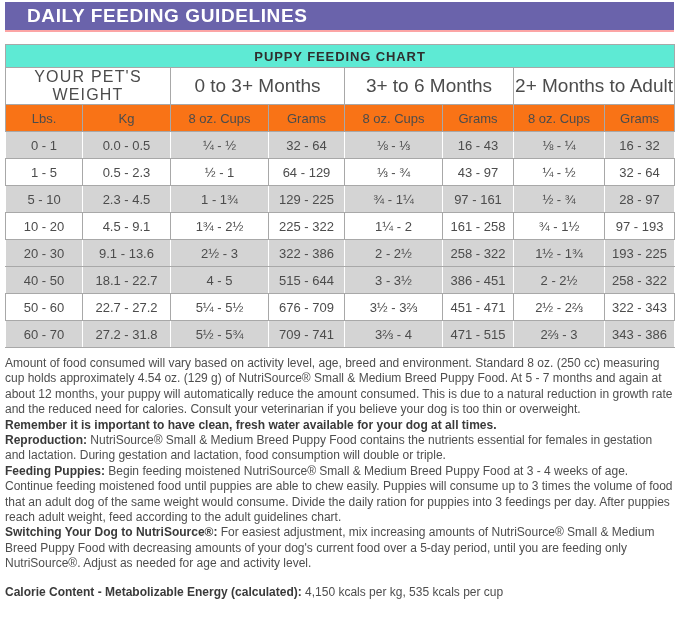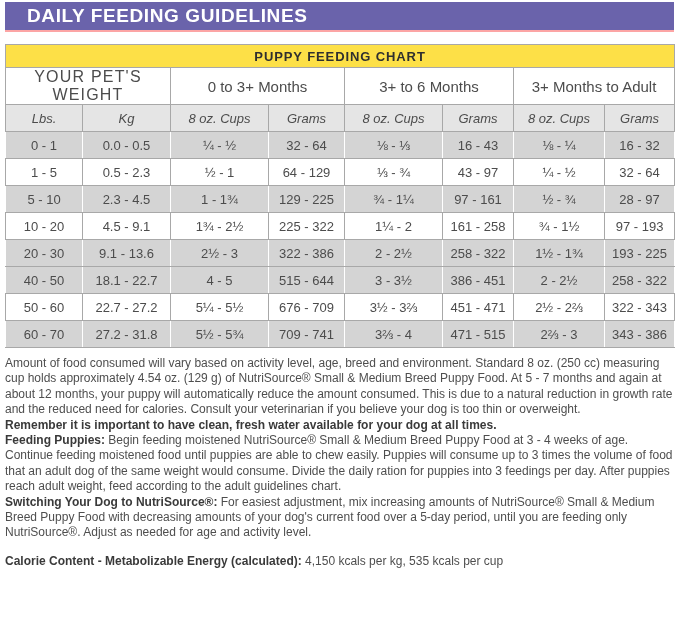--- a/index.html
+++ b/index.html
@@ -33,30 +33,30 @@
   }
   table.feeding td {
     border: 1px solid #a8a8a8;
     text-align: center;
     vertical-align: middle;
     padding: 0;
     color: #4c4c4c;
     font-size: 13px;
   }
   tr.band td {
-    background: #fde047;
+    background: #5eead4;
     font-weight: bold;
     font-size: 13px;
     letter-spacing: 0.9px;
     color: #2f2f2f;
     height: 22px;
   }
-  tr.grp td { height: 33px; font-size: 15px; background: #ffffff; }
+  tr.grp td { height: 33px; font-size: 19px; background: #ffffff; }
   tr.grp td.weight-hdr { font-size: 16px; letter-spacing: 1.2px; margin-top: 18px; }
-  tr.sub td { height: 26px; background: #e5e5e5; font-style: italic; }
+  tr.sub td { height: 26px; background: #f97316; }
   tr.data td { height: 26px; background: #ffffff; }
   tr.data.alt td {
     background: #d4d4d4;
     border-left-color: #ffffff;
     border-right-color: #ffffff;
   }
   .notes {
     margin: 8px 5px 0 5px;
     font-size: 12px;
     line-height: 15.4px;
@@ -86,21 +86,21 @@
       <col style="width:70px">
   </colgroup>
   <tbody>
     <tr class="band">
       <td colspan="8">PUPPY FEEDING CHART</td>
     </tr>
     <tr class="grp">
       <td colspan="2" class="weight-hdr">YOUR PET'S WEIGHT</td>
       <td colspan="2">0 to 3+ Months</td>
       <td colspan="2">3+ to 6 Months</td>
-      <td colspan="2">3+ Months to Adult</td>
+      <td colspan="2">2+ Months to Adult</td>
     </tr>
     <tr class="sub">
       <td>Lbs.</td>
       <td>Kg</td>
       <td>8 oz. Cups</td>
       <td>Grams</td>
       <td>8 oz. Cups</td>
       <td>Grams</td>
       <td>8 oz. Cups</td>
       <td>Grams</td>
@@ -184,16 +184,17 @@
       <td>471 - 515</td>
       <td>2⅔ - 3</td>
       <td>343 - 386</td>
     </tr>
   </tbody>
 </table>
 
 <div class="notes">
   <p>Amount of food consumed will vary based on activity level, age, breed and environment. Standard 8 oz. (250 cc) measuring cup holds approximately 4.54 oz. (129 g) of NutriSource® Small &amp; Medium Breed Puppy Food. At 5 - 7 months and again at about 12 months, your puppy will automatically reduce the amount consumed. This is due to a natural reduction in growth rate and the reduced need for calories. Consult your veterinarian if you believe your dog is too thin or overweight.</p>
   <p class="bold-line">Remember it is important to have clean, fresh water available for your dog at all times.</p>
+  <p><strong>Reproduction:</strong><span> NutriSource® Small &amp; Medium Breed Puppy Food contains the nutrients essential for females in gestation and lactation. During gestation and lactation, food consumption will double or triple.</span></p>
   <p><strong>Feeding Puppies:</strong><span> Begin feeding moistened NutriSource® Small &amp; Medium Breed Puppy Food at 3 - 4 weeks of age. Continue feeding moistened food until puppies are able to chew easily. Puppies will consume up to 3 times the volume of food that an adult dog of the same weight would consume. Divide the daily ration for puppies into 3 feedings per day. After puppies reach adult weight, feed according to the adult guidelines chart.</span></p>
   <p><strong>Switching Your Dog to NutriSource®:</strong><span> For easiest adjustment, mix increasing amounts of NutriSource® Small &amp; Medium Breed Puppy Food with decreasing amounts of your dog's current food over a 5-day period, until you are feeding only NutriSource®. Adjust as needed for age and activity level.</span></p>
   <p class="calorie"><strong>Calorie Content - Metabolizable Energy (calculated):</strong><span> 4,150 kcals per kg, 535 kcals per cup</span></p>
 </div>
 
 </body></html>

